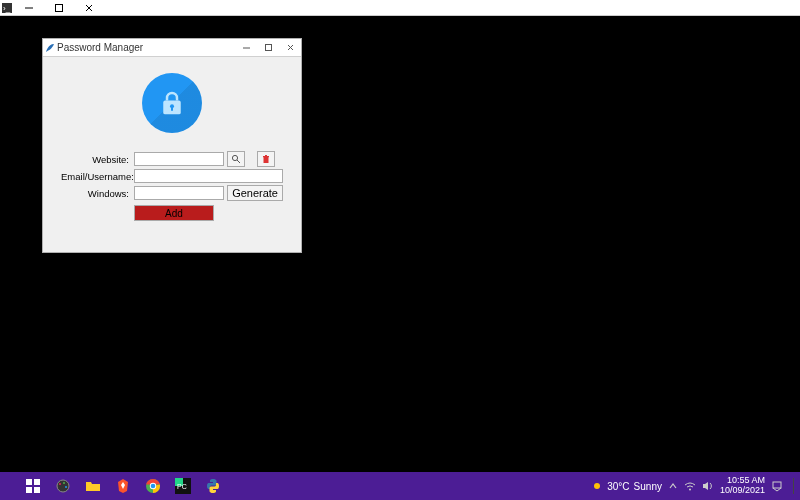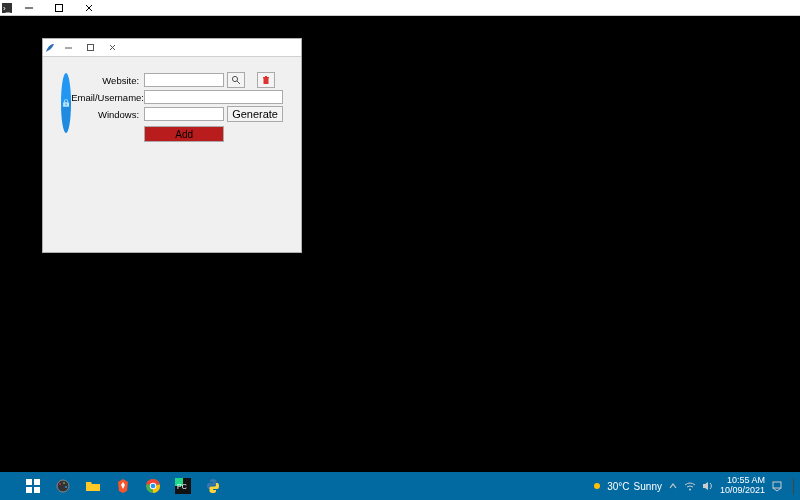--- a/index.html
+++ b/index.html
@@ -42,21 +42,21 @@
   .pm-titlebar .feather {
     width:14px; display:flex; justify-content:center; align-items:center;
   }
   .pm-titlebar .title { flex:1; font-size:10px; color:#333; }
   .pm-titlebar .tb-btn {
     width:22px; height:18px; display:flex; align-items:center; justify-content:center;
     color:#555; font-size:10px;
   }
   .pm-body {
     padding: 6px 18px 10px 18px;
-    display:flex; flex-direction:row; align-items:center;
+    display:flex; flex-direction:column; align-items:center;
   }
   .lock-logo {
     width:60px; height:60px; border-radius:50%;
     background:#2196f3;
     display:flex; align-items:center; justify-content:center;
     margin: 10px 0 18px 0;
     position:relative;
     overflow:hidden;
   }
   .lock-logo::after{
@@ -89,21 +89,21 @@
     grid-column: 3 / span 2;
   }
   .add-btn {
     height:16px; width:80px; border:1px solid #aaa; background:#b91c1c;
     font-size:10px; margin-top:2px; cursor:pointer;
     grid-column: 2; justify-self:start;
   }
   
   .taskbar {
     position:absolute; bottom:0; left:0; width:100%; height:28px;
-    background:#0369a1;
+    background:#4c1d95;
     display:flex; align-items:center;
     color:#fff;
     padding-left:18px;
   }
   .taskbar .tb-item {
     width:30px; height:28px; display:flex; align-items:center; justify-content:center;
   }
   .taskbar .spacer { flex:1; }
   .tray { display:flex; align-items:center; gap:6px; padding-right:6px; }
   .tray .weather { display:flex; align-items:center; gap:4px; font-size:10px; }
@@ -142,20 +142,21 @@
   </div>
 </div>
 
 <div class="pm-window">
   <div class="pm-titlebar">
     <span class="feather">
       <svg width="10" height="10" viewBox="0 0 10 10">
           <path d="M1 9 C1 9 3 1 9 1 C7 6 4 7 1 9 Z" fill="#2a6fb5"></path>
         </svg>
     </span>
+    <span class="title">Password Manager</span>
     <div class="tb-btn">
       <svg width="9" height="9">
           <line x1="1" y1="5" x2="8" y2="5" stroke="#555" stroke-width="1"></line>
         </svg>
     </div>
     <div class="tb-btn">
       <svg width="9" height="9">
           <rect x="1.5" y="1.5" width="6" height="6" fill="none" stroke="#555" stroke-width="1"></rect>
         </svg>
     </div>

